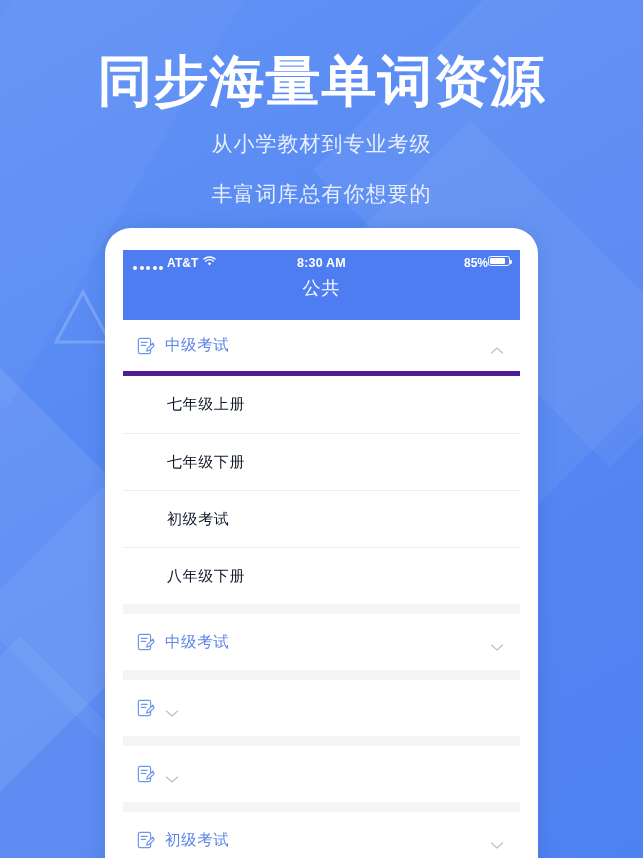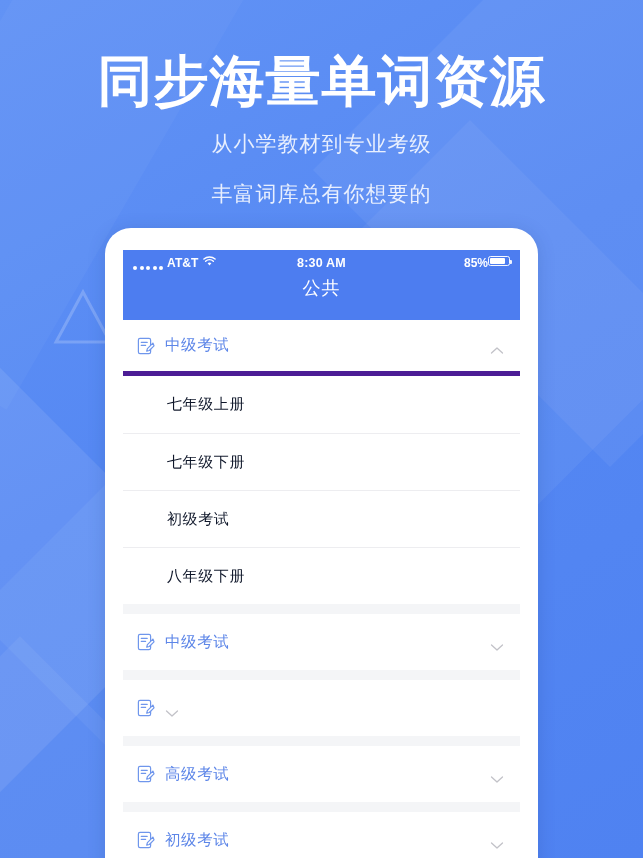--- a/index.html
+++ b/index.html
@@ -381,21 +381,20 @@
         <div class="group">
           <div class="group-header">
             <span class="gh-icon">
               <svg width="18" height="18" viewBox="0 0 18 18">
                 <rect x="1.4" y="1.4" width="12.2" height="15.2" rx="1.6" fill="none" stroke="#6f96ec" stroke-width="1.2"></rect>
                 <line x1="4.3" y1="5.4" x2="10.2" y2="5.4" stroke="#6f96ec" stroke-width="1.2" stroke-linecap="round"></line>
                 <line x1="4.3" y1="8.4" x2="8.6" y2="8.4" stroke="#6f96ec" stroke-width="1.2" stroke-linecap="round"></line>
                 <path d="M15.9 6.1 L10.4 11.6 L9.7 14.2 L12.3 13.5 L17.0 8.8 Z" fill="#ffffff" stroke="#6f96ec" stroke-width="1.2" stroke-linejoin="round"></path>
               </svg>
             </span>
-            <span class="gh-label">高级考试</span>
             <span class="gh-chevron">
               <svg width="14" height="9" viewBox="0 0 14 9">
                 <polyline points="1.5,2 7,7 12.5,2" fill="none" stroke="#c2c2c8" stroke-width="1.3" stroke-linecap="round" stroke-linejoin="round"></polyline>
               </svg>
             </span>
           </div>
         </div>
 
         <div class="group">
           <div class="group-header">

